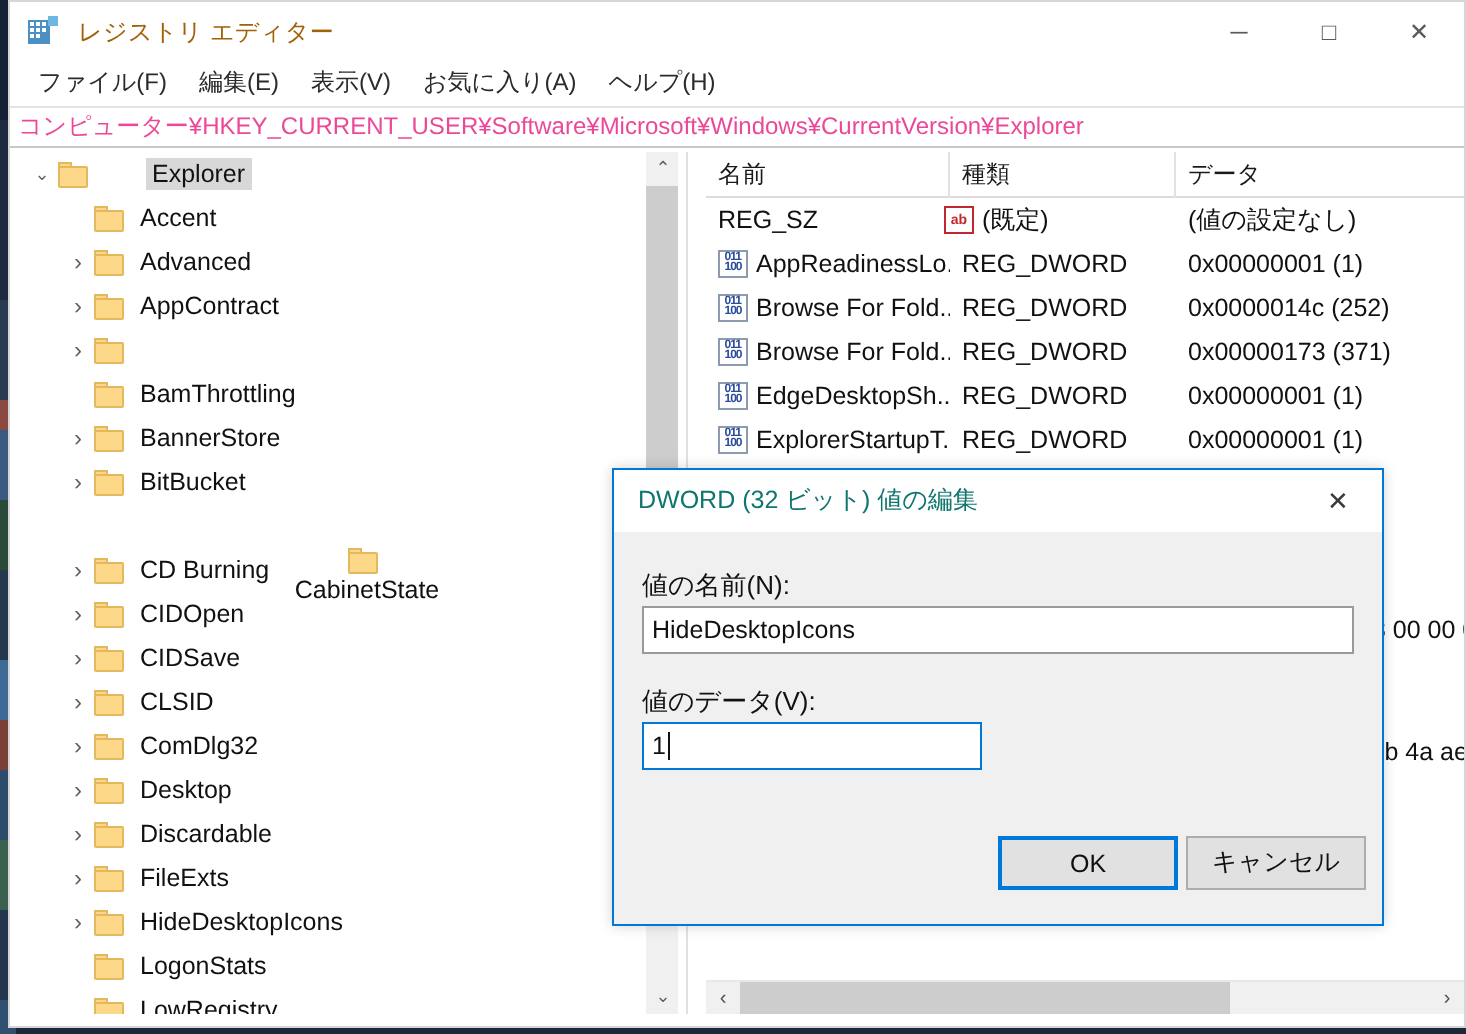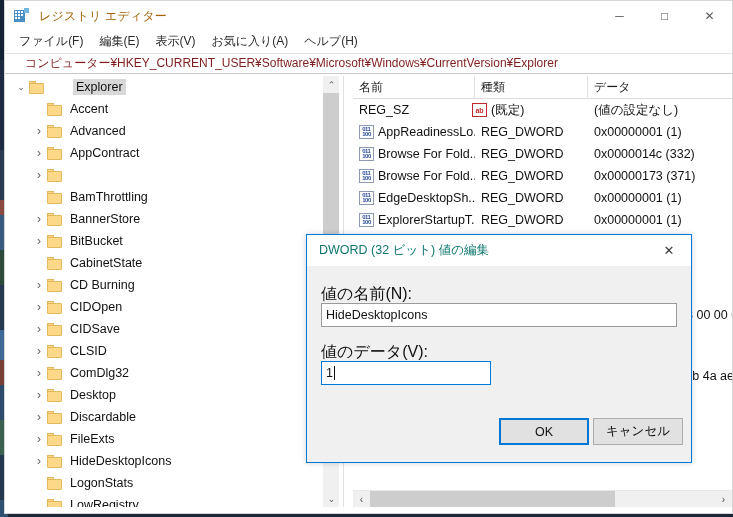--- a/index.html
+++ b/index.html
@@ -61,21 +61,21 @@
   .menu-item {
     font-size: 12px; color: #2b2b2b; padding: 2px 7px; margin-right: 2px;
     white-space: nowrap;
   }
 
   #addressbar {
     height: 21px; background: #ffffff; border-top: 1px solid #e3e3e3;
     border-bottom: 1px solid #c8c8c8;
     display: flex; align-items: center; padding-left: 4px;
   }
-  #address-text { font-size: 12px; color: #7f1d1d; white-space: nowrap; margin-left: 16px; }
+  #address-text { font-size: 12px; color: #ec4899; white-space: nowrap; }
 
   
   #panes {
     position: absolute; left: 0; top: 75px; right: 0; bottom: 6px;
     display: flex;
   }
 
   #tree-pane {
     position: relative; width: 348px; background: #ffffff;
     border-right: none; overflow: hidden;
@@ -192,21 +192,21 @@
     position: relative;
   }
   #dialog-title .dtext { font-size: 12.5px; color: #0f766e; margin-left: 12px; }
   #dialog-close {
     position: absolute; right: 0; top: 0; width: 44px; height: 31px;
     display: flex; align-items: center; justify-content: center;
     color: #3a3a3a; font-size: 13px;
   }
 
   #dialog-body { position: relative; height: 197px; }
-  .dlabel { position: absolute; font-size: 16px; color: #111; text-align: right; }
+  .dlabel { position: absolute; font-size: 13px; color: #111; text-align: right; }
   .dinput {
     position: absolute; background: #ffffff; border: 1px solid #9a9a9a;
     font-size: 12.5px; color: #111; padding: 0 0 0 4px;
     display: flex; align-items: center;
   }
   .dinput.focused { border-color: #0078d7; }
   .caret {
     display: inline-block; width: 1px; height: 14px; background: #111;
     margin-left: 1px;
   }
@@ -340,21 +340,21 @@
             <span class="label">BannerStore</span>
           </div>
           <div class="tree-row" style="padding-left: 26px;">
             <span class="twisty" style="font-size: 12px;">›</span>
             <span class="folder">
               <span class="tab"></span>
               <span class="body"></span>
             </span>
             <span class="label">BitBucket</span>
           </div>
-          <div class="tree-row" style="padding-left: 26px;">
+          <div class="tree-row" style="padding-left: 26px; flex-direction: column;">
             <span class="twisty" style="border-top: 0px;"></span>
             <span class="folder">
               <span class="tab"></span>
               <span class="body"></span>
             </span>
             <span class="label">CabinetState</span>
           </div>
           <div class="tree-row" style="padding-left: 26px;">
             <span class="twisty" style="font-size: 12px;">›</span>
             <span class="folder">
@@ -478,21 +478,21 @@
             <div class="cell data">0x00000001 (1)</div>
           </div>
           <div class="list-row">
             <div class="cell name">
               <span class="val-icon dw">
                 <span style="display:block;line-height:5px;">011<br>100</span>
               </span>
               <span>Browse For Fold...</span>
             </div>
             <div class="cell type">REG_DWORD</div>
-            <div class="cell data">0x0000014c (332)</div>
+            <div class="cell data">0x0000014c (252)</div>
           </div>
           <div class="list-row">
             <div class="cell name">
               <span class="val-icon dw">
                 <span style="display:block;line-height:5px;">011<br>100</span>
               </span>
               <span>Browse For Fold...</span>
             </div>
             <div class="cell type">REG_DWORD</div>
             <div class="cell data">0x00000173 (371)</div>

